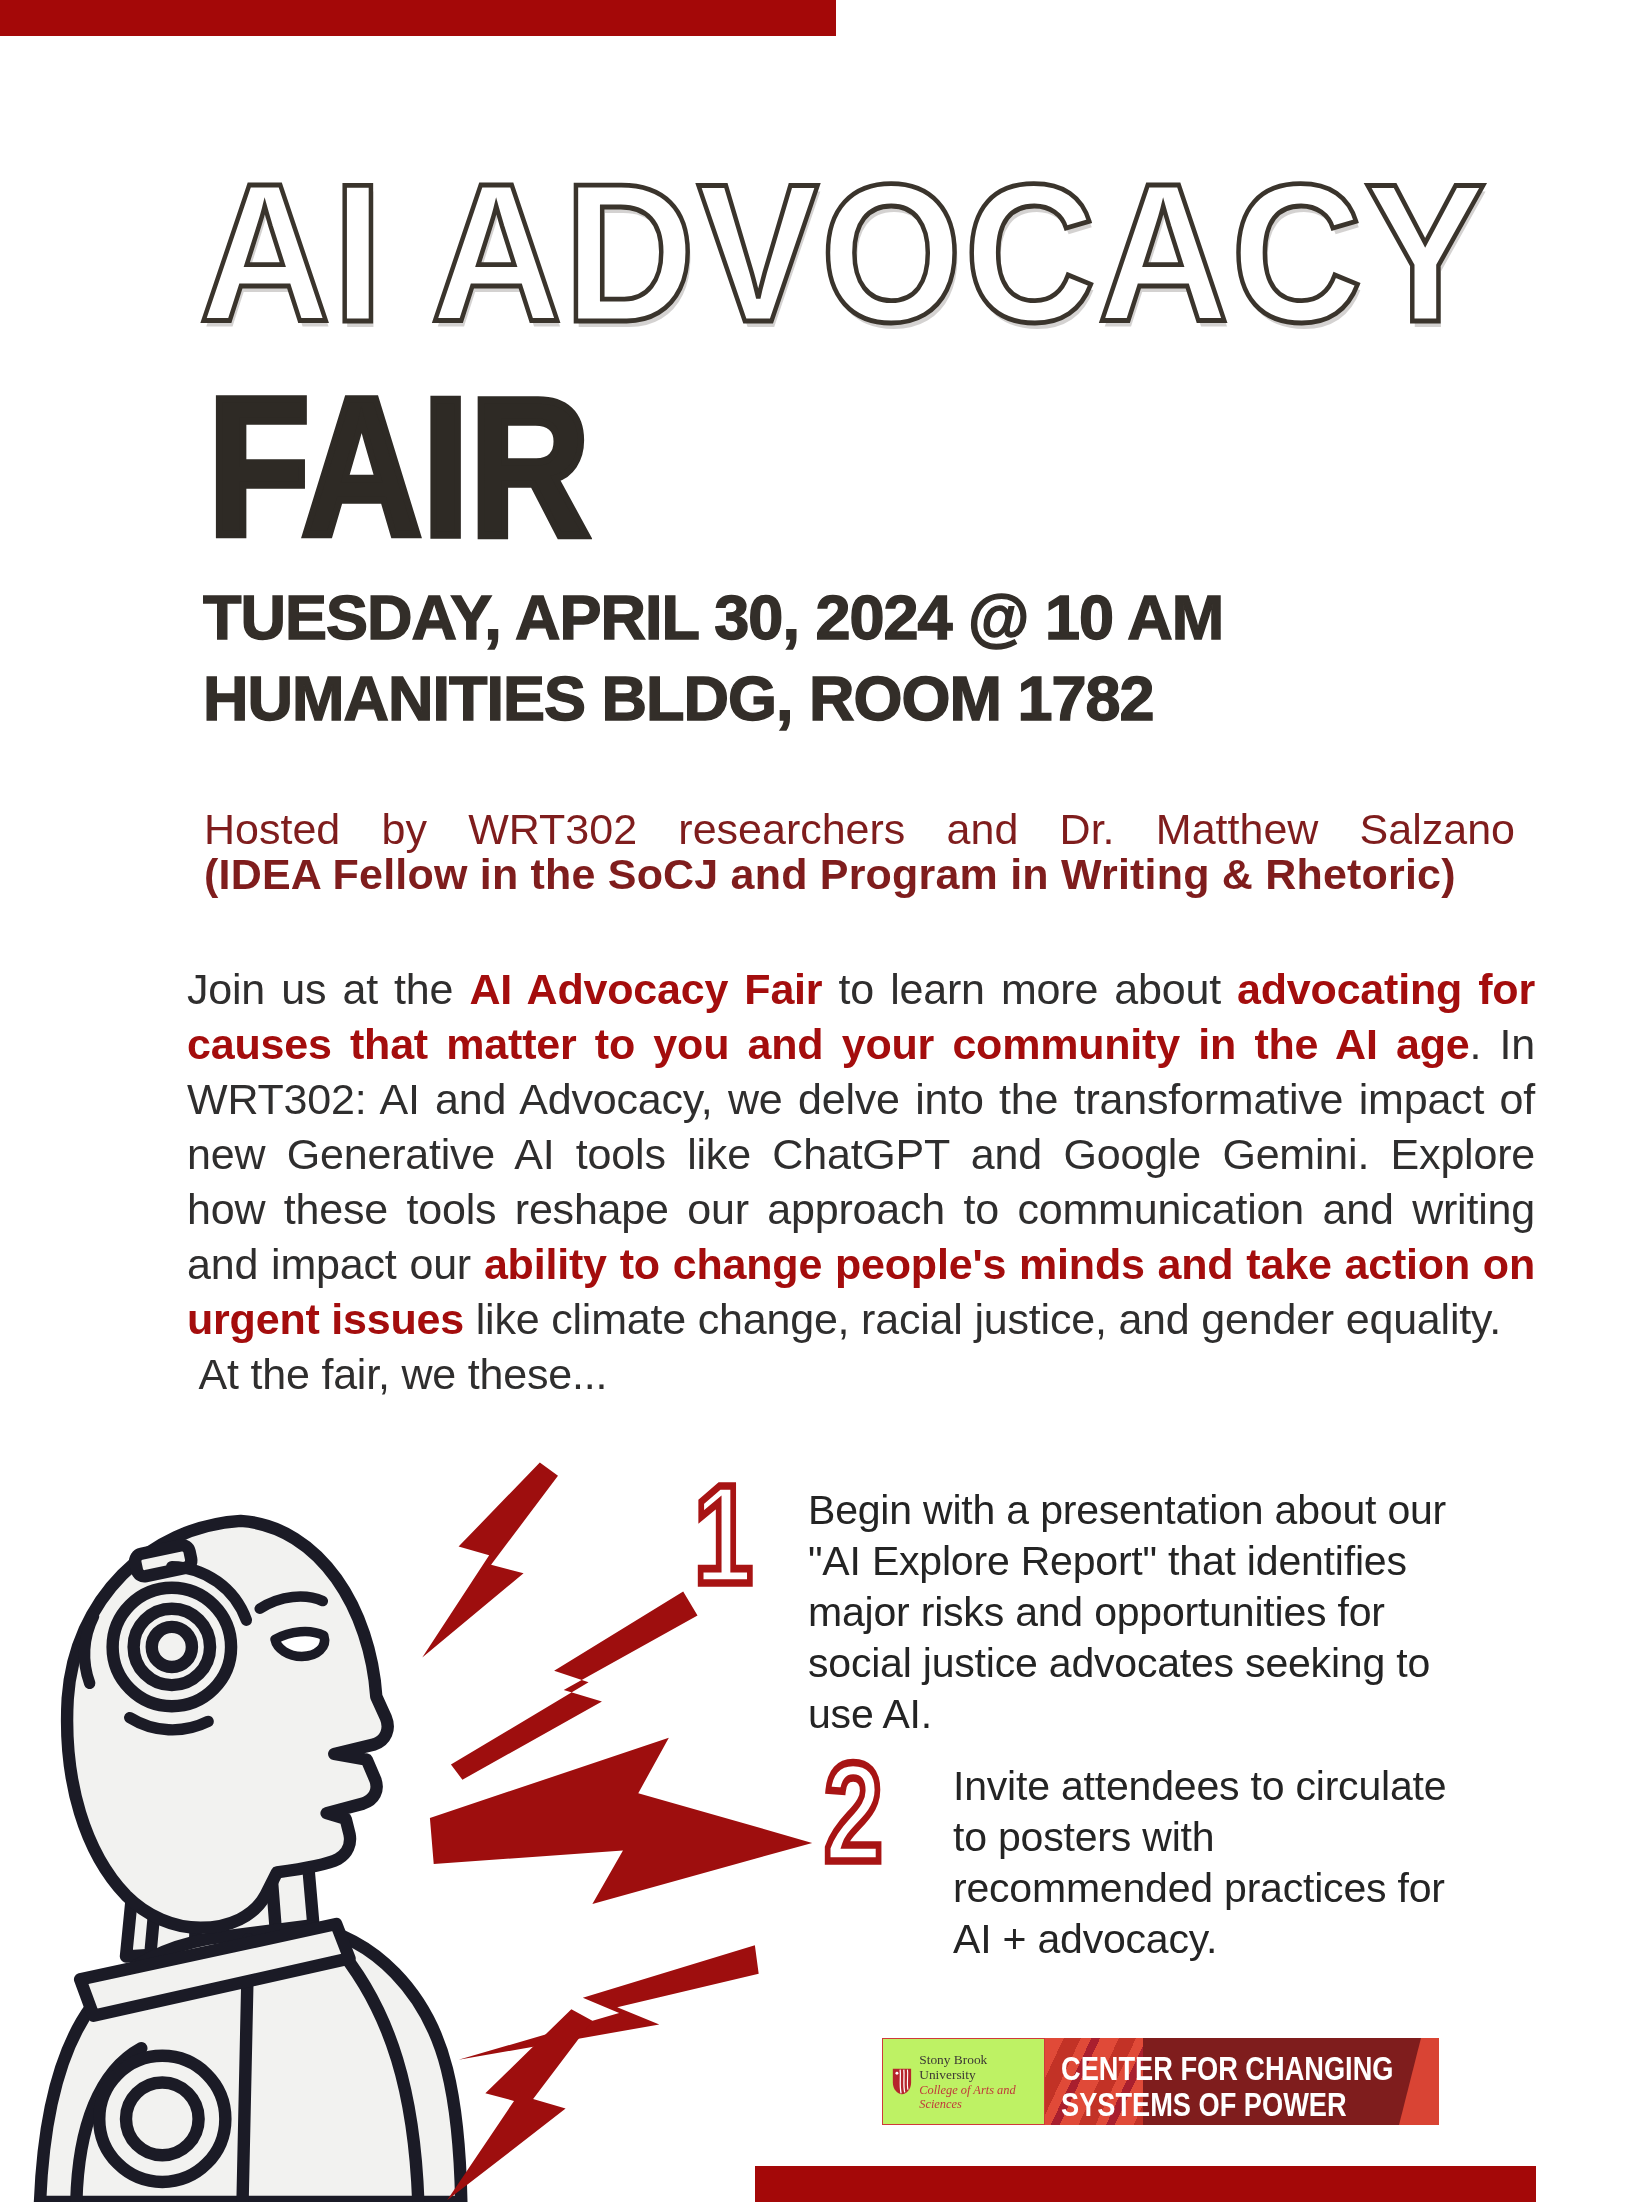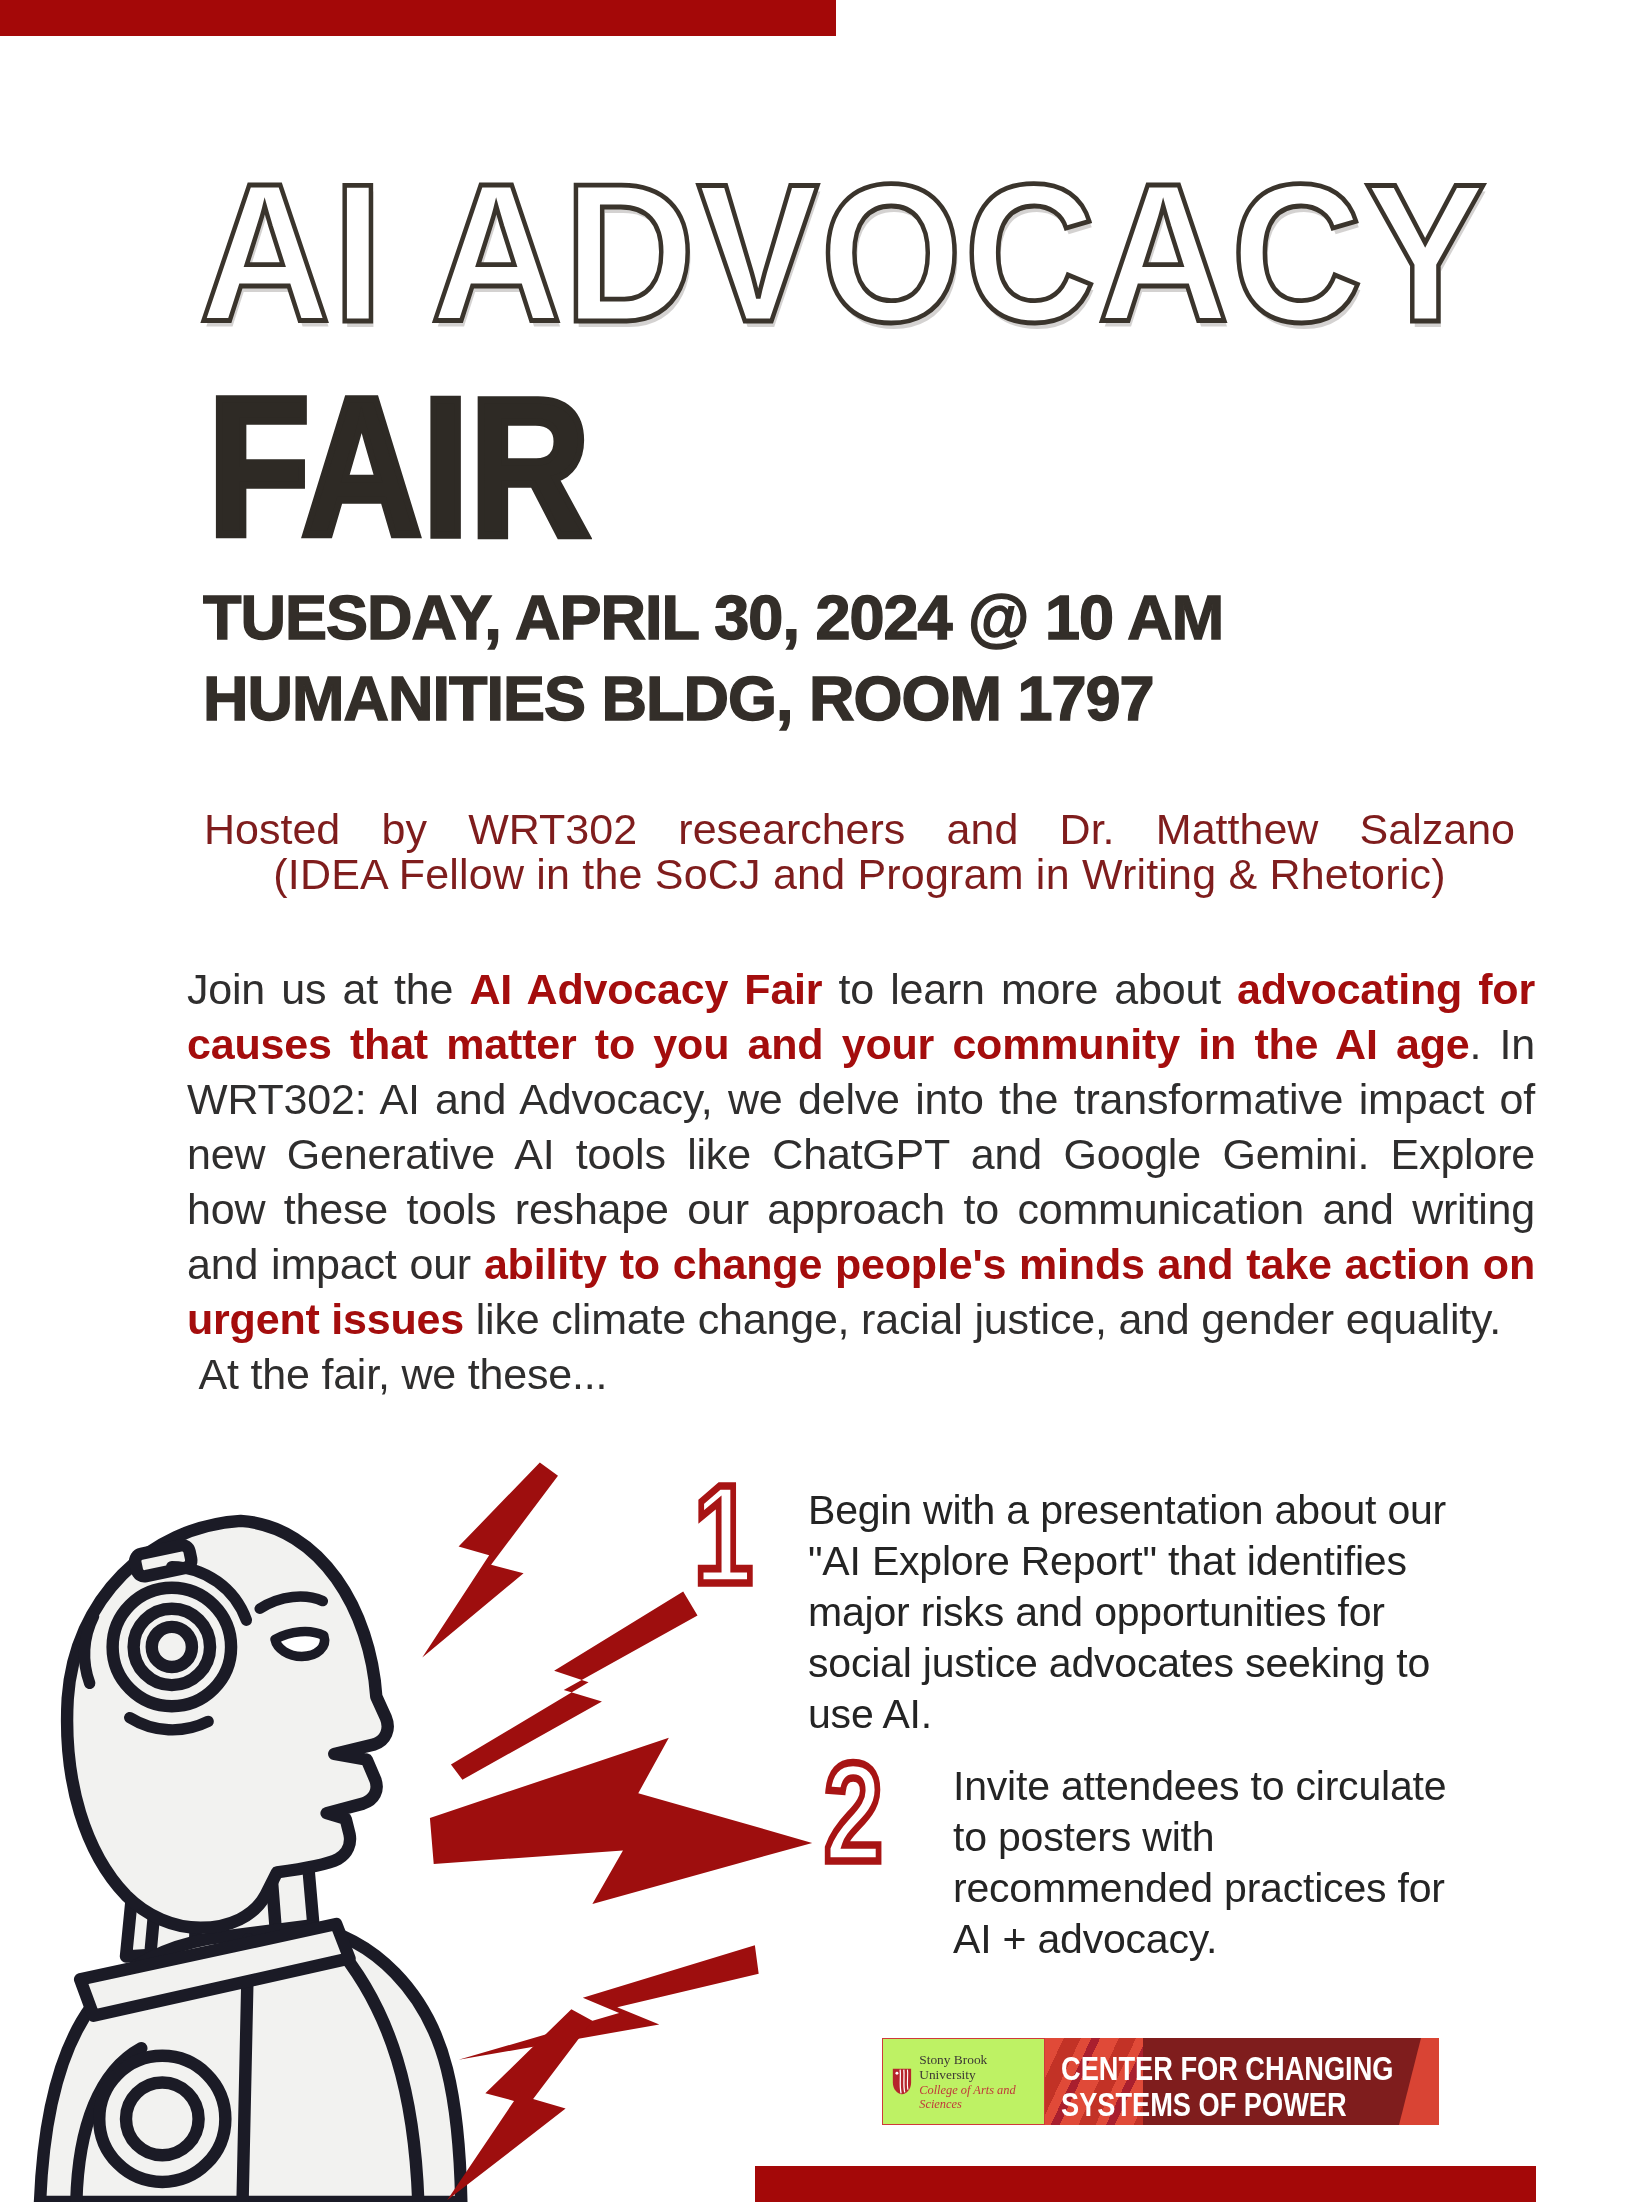--- a/index.html
+++ b/index.html
@@ -28,21 +28,21 @@
 
   
   .date-block{
     left:203px;top:577px;font-size:63px;line-height:81px;font-weight:700;
     color:#332e29;-webkit-text-stroke:1.4px #332e29;letter-spacing:-1px;white-space:nowrap;
   }
 
   
   .hosted{left:204px;top:807px;width:1311px;font-size:43px;line-height:45px;color:#7f1d1d;}
   .hosted .l1{text-align:justify;text-align-last:justify;}
-  .hosted .l2{text-align:center;letter-spacing:0.2px;}
+  .hosted .l2{text-align:left;letter-spacing:0.2px;font-weight:bold;}
 
   
   .body-copy{left:187px;top:962px;width:1348px;font-size:43px;line-height:55px;
     color:#2f2e2e;text-align:justify;letter-spacing:-0.2px;}
   .body-copy .red{color:#a40d0d;font-weight:700;}
   .closing-line{padding-left:11.5px;text-align:left;}
 
   
   .step-num{
     font-size:141px;line-height:1;font-weight:700;color:#ffffff;
@@ -88,21 +88,21 @@
 <div class="page">
 
   <div class="abs top-bar"></div>
   <div class="abs bottom-bar"></div>
 
   <div class="abs title-outline">AI ADVOCACY</div>
   <div class="abs title-solid">FAIR</div>
 
   <div class="abs date-block">
     <div>TUESDAY, APRIL 30, 2024 @ 10 AM</div>
-    <div>HUMANITIES BLDG, ROOM 1797</div>
+    <div>HUMANITIES BLDG, ROOM 1782</div>
   </div>
 
   <div class="abs hosted">
     <div class="l1">Hosted by WRT302 researchers and Dr. Matthew Salzano</div>
     <div class="l2">(IDEA Fellow in the SoCJ and Program in Writing &amp; Rhetoric)</div>
   </div>
 
   <div class="abs body-copy">
     <div><span>Join us at the </span><span class="red">AI Advocacy Fair</span><span> to learn more about </span><span class="red">advocating for causes that matter to you and your community in the AI age</span><span>. In WRT302: AI and Advocacy, we delve into the transformative impact of new Generative AI tools like ChatGPT and Google Gemini. Explore how these tools reshape our approach to communication and writing and impact our </span><span class="red">ability to change people's minds and take action on urgent issues</span><span> like climate change, racial justice, and gender equality.</span></div>
     <div class="closing-line">At the fair, we these...</div>

